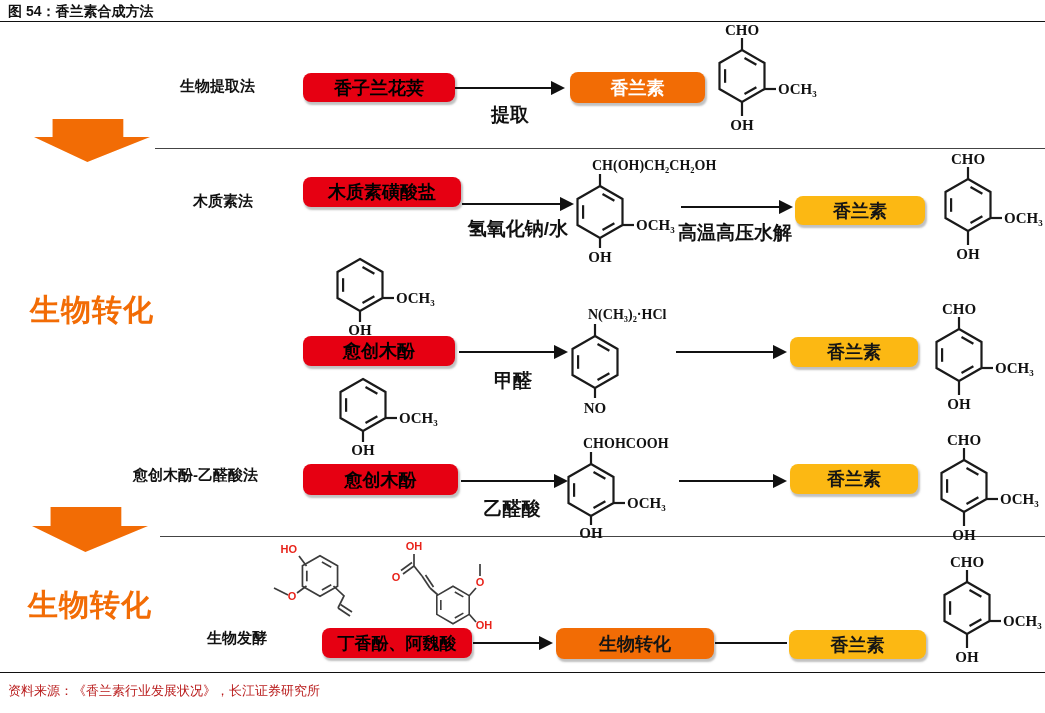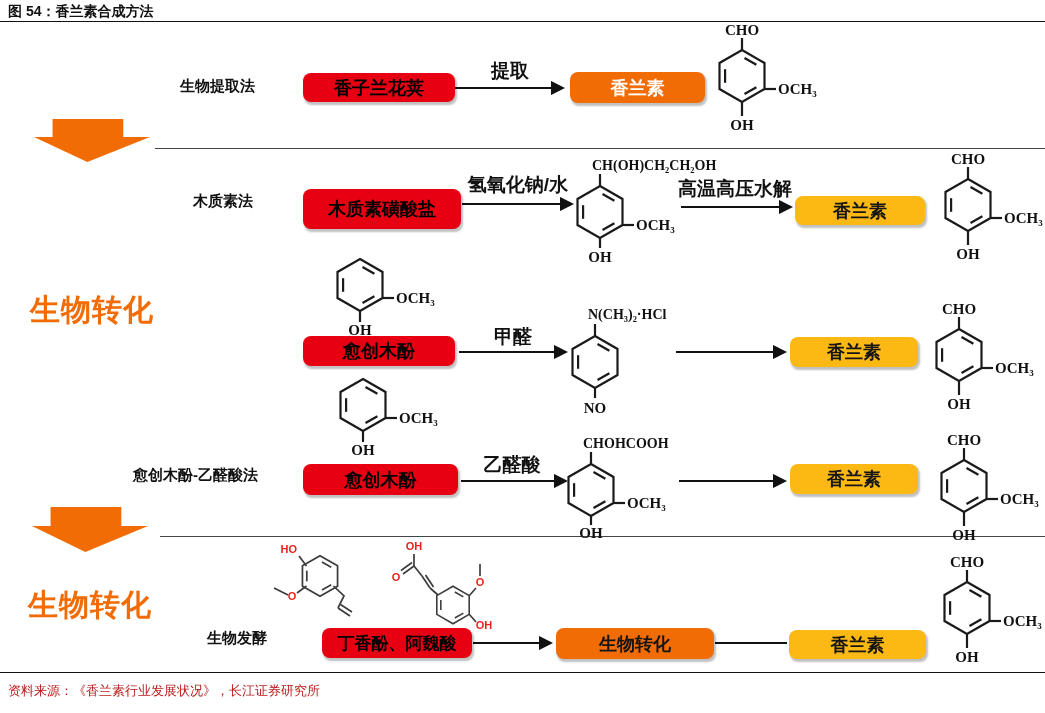--- a/index.html
+++ b/index.html
@@ -3,21 +3,21 @@
 <meta charset="utf-8">
 <style>
   html,body{margin:0;padding:0;background:#fff;}
   .canvas{position:relative;width:1045px;height:713px;background:#fff;overflow:hidden;
           font-family:"Liberation Sans","DejaVu Sans",sans-serif;}
   .title{position:absolute;left:8px;top:3px;font-size:14px;font-weight:bold;color:#111;}
   .hr{position:absolute;left:0;right:0;border-top:1.6px solid #111;}
   .hr.thin{border-top:1px solid #444;}
   .sec{position:absolute;font-size:30px;font-weight:bold;color:#f26c05;letter-spacing:1px;}
   .mlabel{position:absolute;font-size:15px;font-weight:bold;color:#111;white-space:nowrap;}
-  .clabel{position:absolute;font-size:19px;font-weight:bold;color:#111;text-align:center;white-space:nowrap;}
+  .clabel{position:absolute;font-size:19px;font-weight:bold;color:#111;text-align:center;white-space:nowrap;margin-top:44px;}
   .box{position:absolute;display:flex;align-items:center;justify-content:center;
        font-size:18px;font-weight:bold;border-radius:8px;white-space:nowrap;
        box-shadow:1.5px 2.5px 2px rgba(140,140,140,.55);}
   .box.red{background:#e60012;color:#000000;}
   .box.orangew{background:#f26c05;color:#fff;}
   .box.orangeb{background:#f26c05;color:#151515;}
   .box.yellow{background:#fcb813;color:#151515;}
   .block-arrow{position:absolute;background:#f26c05;
        clip-path:polygon(16% 0,77% 0,77% 42%,100% 42%,46% 100%,0 42%,16% 42%);
        filter:drop-shadow(2px 3px 1px rgba(130,130,130,.7));}
@@ -62,21 +62,21 @@
   <div class="hr thin" style="top:536px;left:160px"></div>
 
   <div class="sec" style="left:28px;top:585px">生物转化</div>
 
   <div class="mlabel" style="left:180px;top:77px">生物提取法</div>
   <div class="box red" style="left:303px;top:73px;width:152px;height:29px">香子兰花荚</div>
   <div class="clabel" style="left:455px;top:58px;width:110px">提取</div>
   <div class="box orangew" style="left:570px;top:72px;width:135px;height:31px">香兰素</div>
 
   <div class="mlabel" style="left:193px;top:192px">木质素法</div>
-  <div class="box red" style="left:303px;top:189px;width:158px;height:40px">木质素磺酸盐</div>
+  <div class="box red" style="left:303px;top:177px;width:158px;height:30px">木质素磺酸盐</div>
   <div class="clabel" style="left:672px;top:176px;width:126px">高温高压水解</div>
   <div class="clabel" style="left:452px;top:172px;width:132px">氢氧化钠/水</div>
   <div class="box yellow" style="left:795px;top:196px;width:130px;height:29px">香兰素</div>
 
   <div class="box red" style="left:303px;top:336px;width:152px;height:30px">愈创木酚</div>
   <div class="clabel" style="left:458px;top:324px;width:110px">甲醛</div>
   <div class="box yellow" style="left:790px;top:337px;width:128px;height:30px">香兰素</div>
 
   <div class="mlabel" style="left:133px;top:466px">愈创木酚-乙醛酸法</div>
   <div class="box red" style="left:303px;top:464px;width:155px;height:31px">愈创木酚</div>

